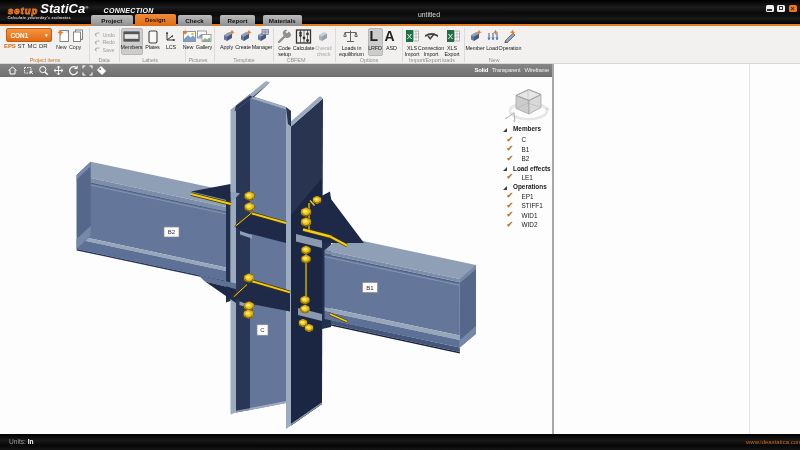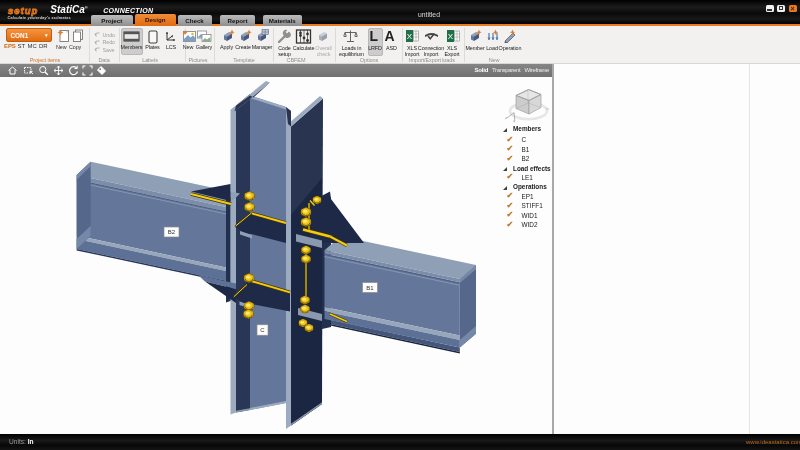--- a/index.html
+++ b/index.html
@@ -2,21 +2,21 @@
 <html><head><meta charset="utf-8"><style>
 *{margin:0;padding:0;box-sizing:border-box}
 body{width:800px;height:450px;position:relative;overflow:hidden;font-family:"Liberation Sans",sans-serif;background:#fdfdfd}
 .abs{position:absolute}
 </style></head><body>
 
 <div class="abs" style="left:0;top:0;width:800px;height:24px;background:linear-gradient(#000 0%,#1c1c1c 30%,#0a0a0a 55%,#181818 80%,#000 100%)"></div>
 <div class="abs" style="left:0;top:24px;width:800px;height:2px;background:#e87a22"></div>
 
 <div class="abs" style="left:8px;top:2px;height:11px;line-height:11px;color:#fff;font-style:italic;font-weight:bold;white-space:nowrap">
-<span style="font-size:9.5px;color:#8a4a0a;-webkit-text-stroke:0.85px #e87a1e;letter-spacing:1px">setup</span><span style="margin-left:12px;font-size:10px;vertical-align:1px">StatiCa</span><span style="font-size:4px;vertical-align:5px">®</span>
+<span style="font-size:9.5px;color:#8a4a0a;-webkit-text-stroke:0.85px #e87a1e;letter-spacing:1px">setup</span><span style="margin-left:2px;font-size:13px;vertical-align:1px">StatiCa</span><span style="font-size:4px;vertical-align:5px">®</span>
 <span style="margin-left:11px;font-size:7px;letter-spacing:.3px;vertical-align:1px">CONNECTION</span>
 </div>
 <div class="abs" style="left:7.5px;top:15px;color:#cfcfcf;font-style:italic;font-weight:bold;font-size:3.9px;letter-spacing:.15px">Calculate yesterday's estimates</div>
 <div class="abs" style="left:418px;top:10.5px;color:#ddd;font-size:6.8px">untitled</div>
 
 <div class="abs" style="left:765.5px;top:4.5px;width:8px;height:7.5px;background:#f0f0f0;border-radius:1.5px">
     <div class="abs" style="left:1.5px;top:4.5px;width:5px;height:1.6px;background:#333"></div>
   </div>
 <div class="abs" style="left:777px;top:4.5px;width:8px;height:7.5px;background:#f0f0f0;border-radius:1.5px">
     <div class="abs" style="left:1.6px;top:1.6px;width:4.6px;height:4.2px;border:1.1px solid #333"></div>

